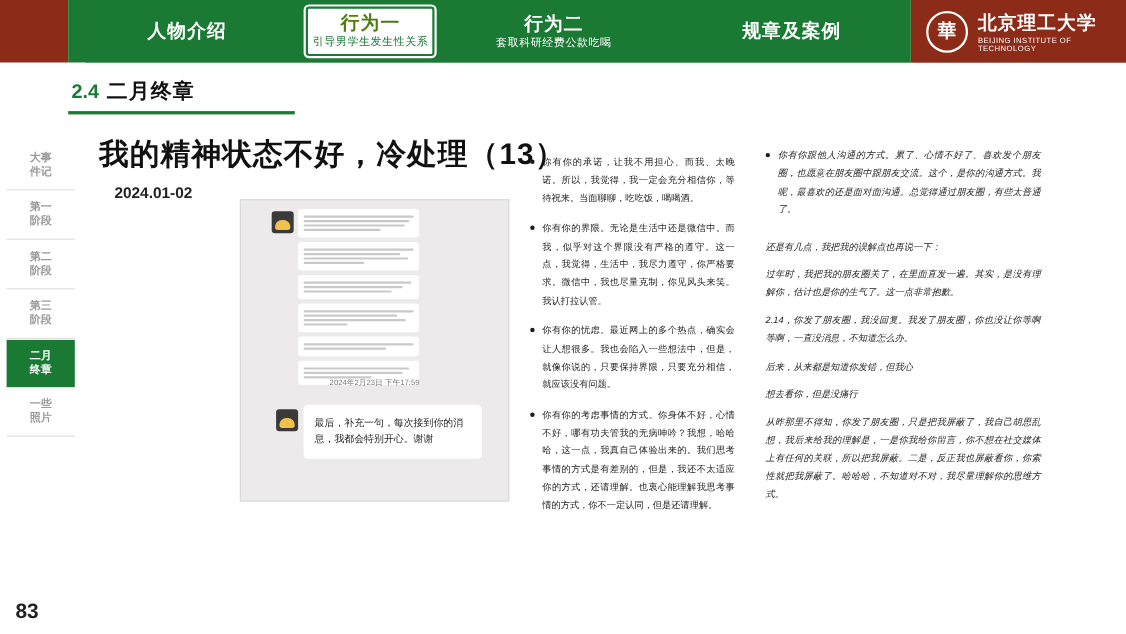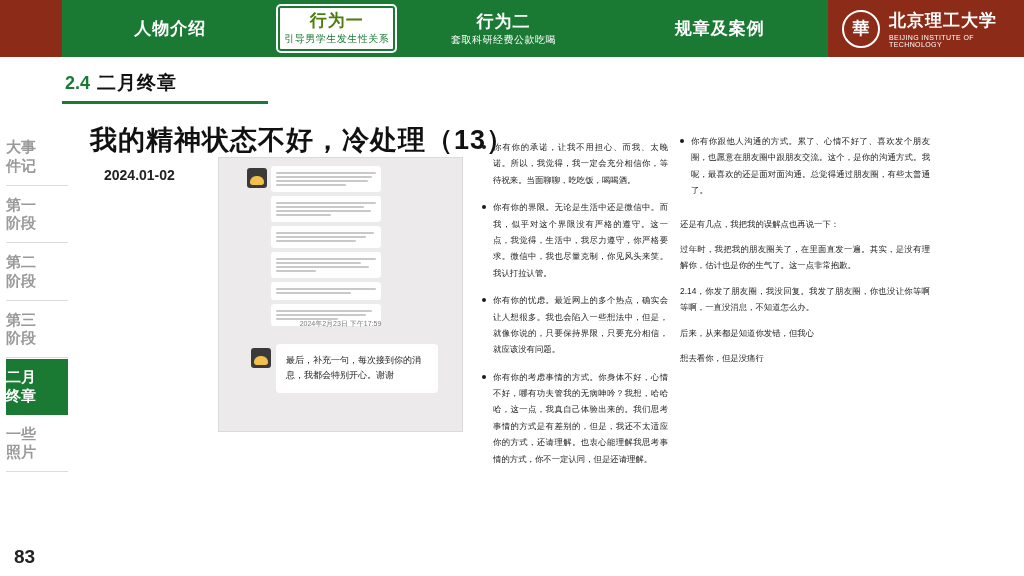--- a/index.html
+++ b/index.html
@@ -112,23 +112,23 @@
     left: 0;
     top: 57px;
     width: 78px;
     bottom: 0;
     background: #ffffff;
   }
   .side-item {
     width: 62px;
     margin: 0 0 1px 6px;
     padding: 9px 0 9px 0;
-    text-align: left;
+    text-align: center;
     color: #9a9a9a;
-    font-size: 15px;
+    font-size: 10px;
     font-weight: bold;
     line-height: 1.25;
     border-bottom: 1px solid #dcdcdc;
     box-sizing: border-box;
   }
   .side-item.active {
     background: #1a7a34;
     color: #ffffff;
     border-bottom: none;
   }
@@ -197,21 +197,21 @@
     top: 62px;
     font-size: 14px;
     font-weight: bold;
     color: #222222;
   }
 
   
   .chat-shot {
     position: absolute;
     left: 140px;
-    top: 52px;
+    top: 76px;
     width: 245px;
     height: 275px;
     background: #eceaea;
     border: 1px solid #dadada;
     box-sizing: border-box;
     overflow: hidden;
   }
   .chat-bubble-block {
     position: absolute;
     left: 52px;
@@ -275,21 +275,21 @@
   
   .col {
     position: absolute;
     top: 28px;
     font-size: 8.4px;
     color: #1c1c1c;
     line-height: 1.95;
     text-align: justify;
   }
   .col-mid { left: 404px; width: 186px; }
-  .col-right { left: 602px; width: 250px; }
+  .col-right { left: 618px; width: 250px; font-style: italic; }
 
   .para { margin: 0 0 9px 0; }
   .bullet-para {
     position: relative;
     padding-left: 11px;
     margin: 0 0 11px 0;
   }
   .bullet-para::before {
     content: "";
     position: absolute;
@@ -412,15 +412,16 @@
   </div>
 
   <div class="col col-right">
     <div class="bullet-para">你有你跟他人沟通的方式。累了、心情不好了、喜欢发个朋友圈，也愿意在朋友圈中跟朋友交流。这个，是你的沟通方式。我呢，最喜欢的还是面对面沟通。总觉得通过朋友圈，有些太普通了。</div>
     <div class="gap-sm"></div>
     <div class="para">还是有几点，我把我的误解点也再说一下：</div>
     <div class="para">过年时，我把我的朋友圈关了，在里面直发一遍。其实，是没有理解你，估计也是你的生气了。这一点非常抱歉。</div>
     <div class="para">2.14，你发了朋友圈，我没回复。我发了朋友圈，你也没让你等啊等啊，一直没消息，不知道怎么办。</div>
     <div class="para">后来，从来都是知道你发错，但我心</div>
     <div class="para">想去看你，但是没痛行</div>
+    <div class="para">从昨那里不得知，你发了朋友圈，只是把我屏蔽了，我自己胡思乱想，我后来给我的理解是，一是你我给你留言，你不想在社交媒体上有任何的关联，所以把我屏蔽。二是，反正我也屏蔽看你，你索性就把我屏蔽了。哈哈哈，不知道对不对，我尽量理解你的思维方式。</div>
   </div>
 
 </div>
 
 </body></html>

